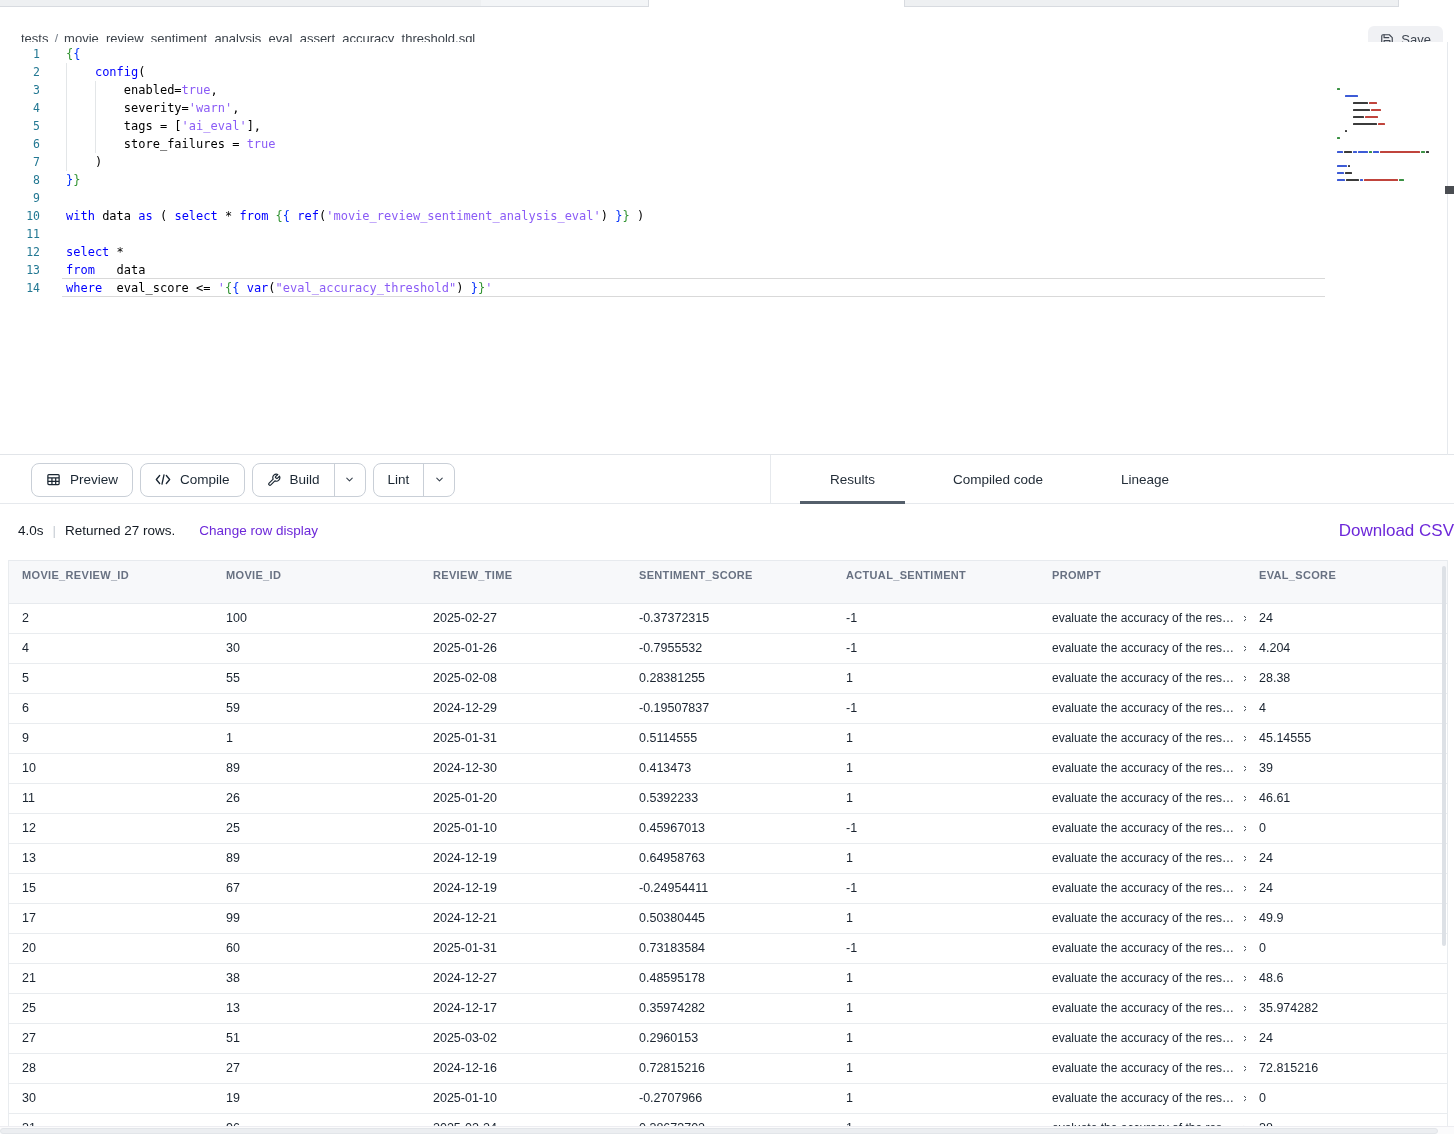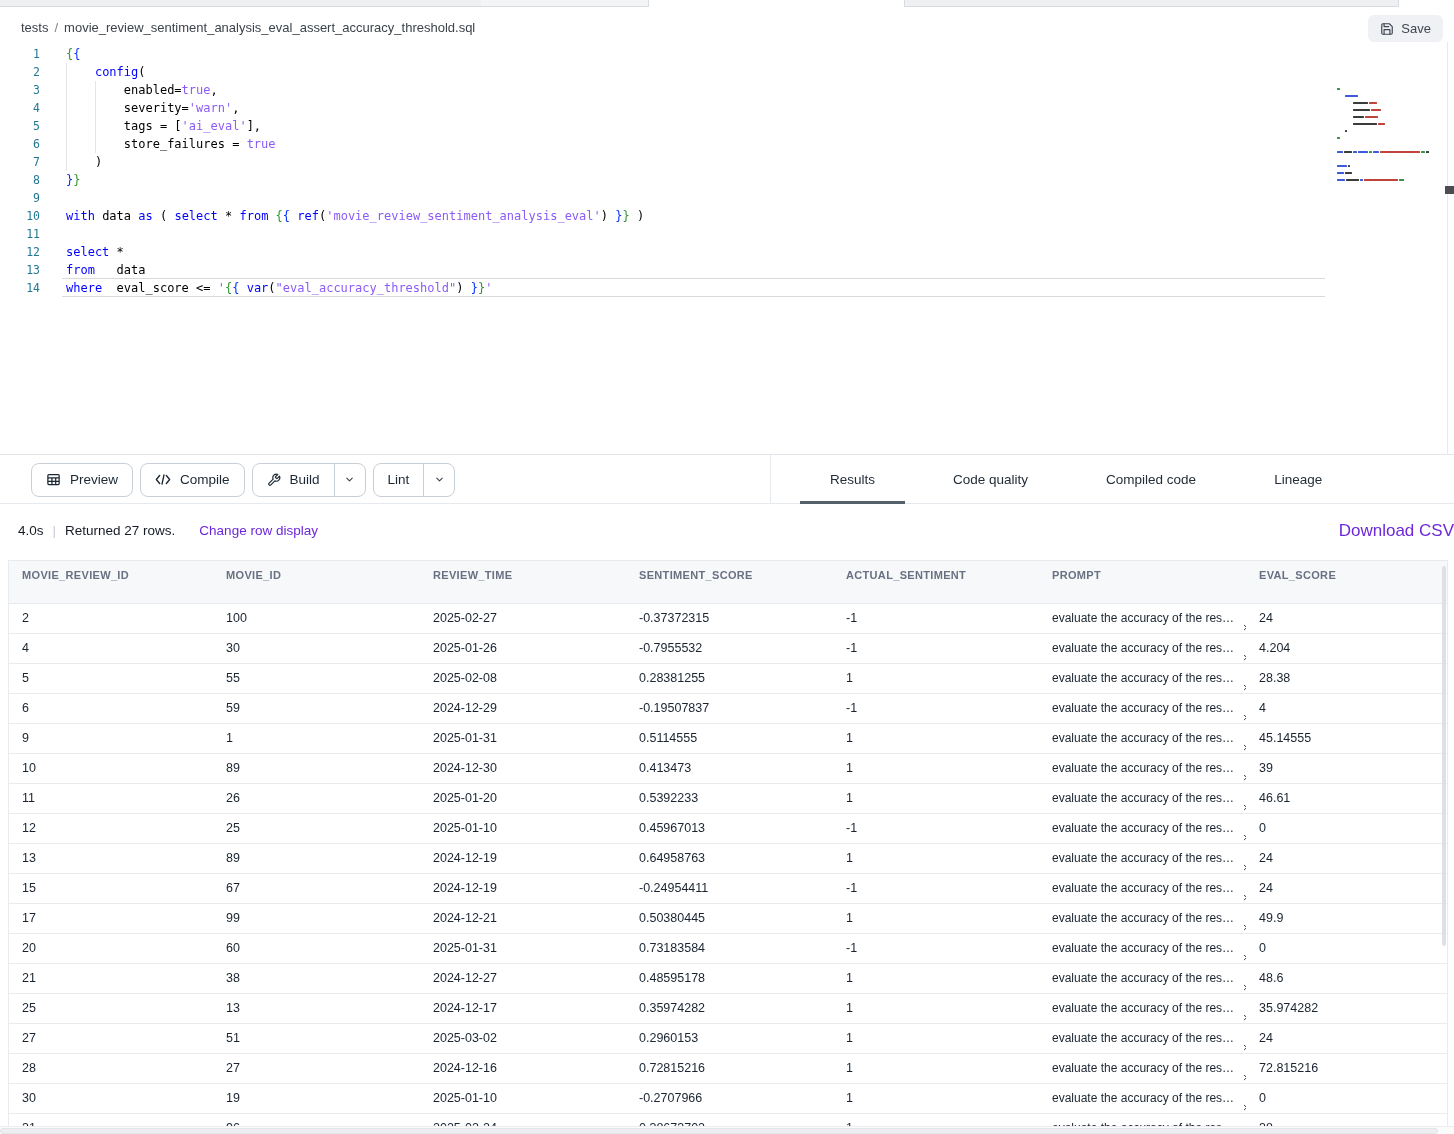--- a/index.html
+++ b/index.html
@@ -7,21 +7,21 @@
   body {
     position:relative; background:#fff; overflow:hidden;
     font-family:"Liberation Sans", sans-serif; color:#1a202c;
   }
   
   #top-strip { position:absolute; left:0; top:0; width:1454px; height:7px; background:#fff; }
   .strip-seg { position:absolute; top:0; height:7px; background:#eef0f2; border-bottom:1px solid #d8dbe0; }
   .strip-seg.white { background:#fff; border-bottom:none; border-left:1px solid #d8dbe0; border-right:1px solid #d8dbe0; }
 
   
-  #file-header { position:absolute; left:0; top:11px; width:1454px; height:35px; background:#fff; border-bottom:1px solid #e6e9ed; }
+  #file-header { position:absolute; left:0; top:22px; width:1454px; height:35px; background:#fff; border-bottom:1px solid #e6e9ed; }
   #breadcrumb { position:absolute; left:21px; top:0; line-height:34px; font-size:13px; color:#3c434b; }
   #breadcrumb .sep { color:#7a828c; margin:0 6px; }
   #save-btn { position:absolute; right:11px; top:4px; height:27px; display:flex; align-items:center; gap:7px;
     background:#f0f1f4; border:none; border-radius:6px; padding:0 12px; font-size:13px; color:#3f4651; cursor:pointer;
     font-family:"Liberation Sans", sans-serif; }
   #save-btn svg { display:block; }
 
   
   #editor { position:absolute; left:0; top:42px; width:1454px; height:413px; background:#fff; border-bottom:1px solid #e2e5e9;
     font-family:"DejaVu Sans Mono", monospace; font-size:12px; }
@@ -63,21 +63,21 @@
   #change-row-display { margin-left:24px; }
   #download-csv { position:absolute; right:8px; top:0; line-height:54px; font-size:17px; }
 
   
   #results-table { position:absolute; left:8px; top:560px; width:1440px; bottom:0; border-left:1px solid #e9ecef; border-right:1px solid #e9ecef; background:#fff; overflow:hidden; }
   .tgrid { display:grid; grid-template-columns:204px 207px 206px 207px 206px 207px minmax(0,1fr); }
   #thead { height:44px; background:#f7f8fa; border-top:1px solid #e7eaee; border-bottom:1px solid #e7eaee; }
   #thead .th { line-height:28px; padding-left:13px; font-size:11px; font-weight:bold; color:#687182; letter-spacing:0.03em; white-space:nowrap; overflow:hidden; }
   .trow { height:30px; border-bottom:1px solid #e9ecef; }
   .trow .td { line-height:29px; padding-left:13px; font-size:12.5px; color:#1a2430; white-space:nowrap; overflow:hidden; }
-  .td.prompt-cell { display:flex; align-items:flex-end; gap:7px; }
+  .td.prompt-cell { display:flex; align-items:center; gap:7px; }
   .prompt-text { font-size:12px; }
   .prompt-expand { display:flex; align-items:center; cursor:pointer; }
   #table-vscroll { position:absolute; right:1px; top:6px; width:4px; height:380px; background:#dde1e6; border-radius:2px; }
   #hscrollbar { position:absolute; left:0; right:0; bottom:0; height:8px; background:#fbfbfc; border-top:1px solid #ededf1; }
   #hscroll-thumb { position:absolute; left:0; top:1px; height:6px; width:1438px; background:#eceef1; border-radius:3px; border:1px solid #e2e5e9; }
 </style>
 </head>
 <body>
 
 <div id="top-strip">
@@ -240,21 +240,20 @@
             <svg width="11" height="11" viewBox="0 0 24 24" fill="none" stroke="#3a4450" stroke-width="2.4" stroke-linecap="round" stroke-linejoin="round">
               <polyline points="6 9 12 15 18 9"></polyline>
             </svg>
           </span>
         </div>
       </div>
     </div>
   <div id="toolbar-divider"></div>
   <div id="result-tabs">
       <div class="tab active">Results</div>
-      <div class="tab">Code quality</div>
       <div class="tab">Compiled code</div>
       <div class="tab">Lineage</div>
     </div>
 </div>
 
 <div id="status-row">
   <div id="status-left">
     <span>4.0s</span>
     <span class="pipe">|</span>
     <span>Returned 27 rows.</span>

